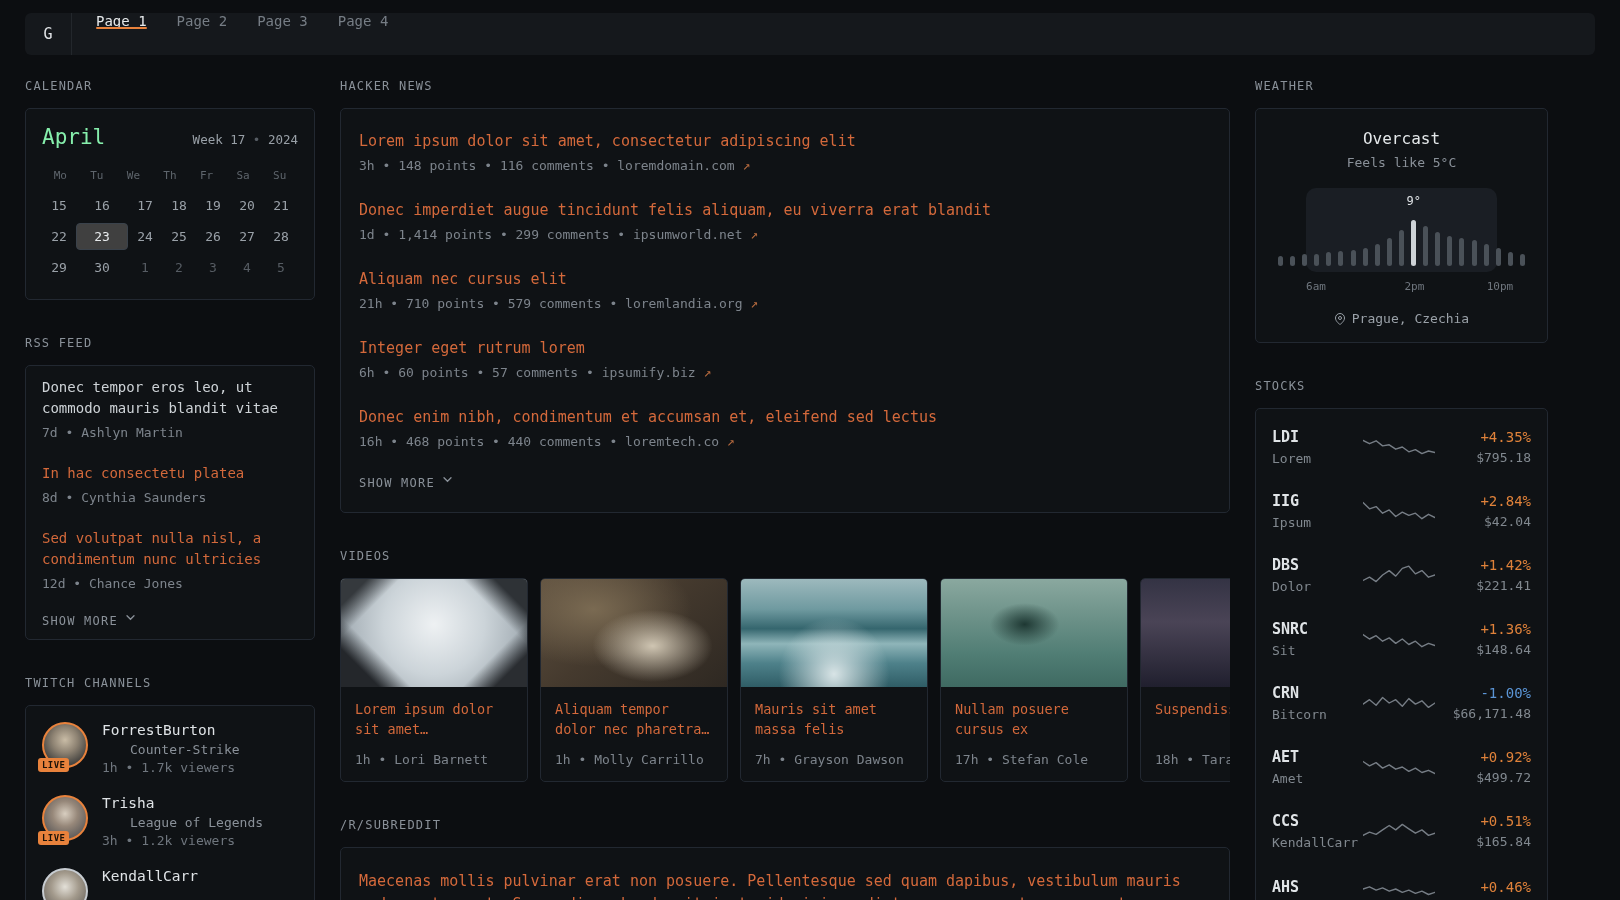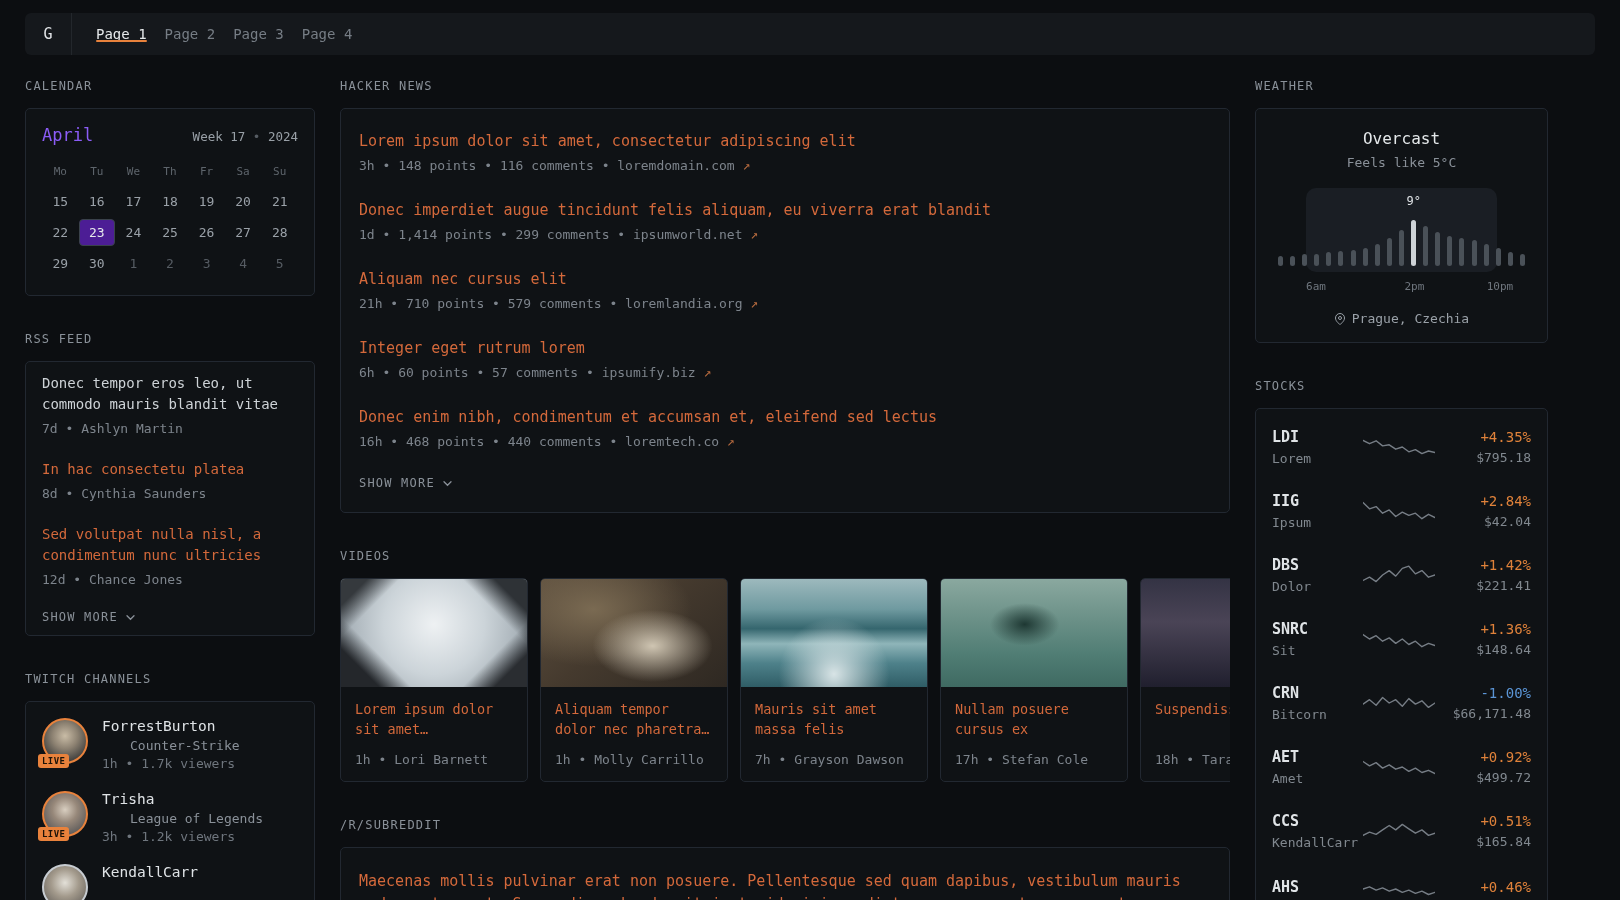--- a/index.html
+++ b/index.html
@@ -13,65 +13,65 @@
 
   
   .nav {
     height:42px; background:#15181c; border-radius:6px;
     display:flex; align-items:stretch; margin-bottom:24px;
   }
   .nav-logo {
     width:47px; display:flex; align-items:center; justify-content:center;
     border-right:1px solid #23272c; color:#e2e5e8; font-size:15px; cursor:pointer;
   }
-  .nav-tabs { display:flex; align-items:center; padding-left:24px; gap:18px; }
+  .nav-tabs { display:flex; align-items:flex-start; padding-left:24px; gap:30px; }
   .nav-tab {
     display:flex; align-items:center; color:#767d85; font-size:14px;
     position:relative; cursor:pointer;
   }
   .nav-tab.active { color:#e6e9eb; }
   .nav-tab.active::after {
     content:""; position:absolute; left:0; right:0; bottom:0;
     height:2px; background:#e8823c; border-radius:1px;
   }
 
   
   .columns { display:grid; grid-template-columns:290px 890px 293px; column-gap:25px; align-items:start; }
   .widget { margin-bottom:36px; }
   .widget-title { font-size:12px; font-weight:normal; letter-spacing:0.1em; color:#8a9199; margin-bottom:15px; }
   .card { background:#0f1215; border:1px solid #222831; border-radius:5px; }
 
   
   .calendar-card { padding:16px; }
   .cal-header { display:flex; justify-content:space-between; align-items:baseline; margin-bottom:14px; }
-  .cal-month { font-size:17px; color:#8b5cf6; }
+  .cal-month { font-size:21px; color:#86efac; }
   .cal-week { font-size:12.5px; color:#99a0a7; }
   .cal-week .dim { color:#565c63; }
   .cal-dow, .cal-days { display:grid; grid-template-columns:repeat(7,1fr); }
   .cal-dow span { text-align:center; font-size:11px; color:#5e656c; padding:6px 0 8px 0; }
   .cal-day {
     display:flex; align-items:center; justify-content:center;
     height:31px; font-size:13px; color:#9aa1a8; cursor:pointer;
   }
   .cal-day.selected {
-    height:27px; width:36px; justify-self:center; align-self:center;
-    background:#4c1d95; border:1px solid #3a424b; border-radius:4px; color:#e7eaec;
+    height:27px; width:52px; justify-self:center; align-self:center;
+    background:#404040; border:1px solid #3a424b; border-radius:4px; color:#e7eaec;
   }
   .cal-day.muted { color:#565c63; }
 
   
   .feed-card { padding:11px 16px; }
   .feed-item { margin-bottom:23px; cursor:pointer; }
   .feed-item:last-of-type { margin-bottom:18px; }
   .feed-headline { font-size:14px; line-height:1.5; color:#d4693b; }
   .feed-headline.read { color:#ced3d7; }
   .feed-meta { font-size:13px; color:#7d848c; margin-top:6px; }
   .ext-arrow { color:#b86b3f; }
   .show-more {
-    display:flex; align-items:center; gap:7px; font-size:12px; letter-spacing:0.1em;
+    display:flex; align-items:flex-start; gap:7px; font-size:12px; letter-spacing:0.1em;
     color:#8a9199; cursor:pointer;
   }
 
   
   .hn-card { padding:22px 18px; }
   .hn-card .feed-headline { font-size:15px; line-height:1.4; }
   .hn-card .feed-item { margin-bottom:27px; }
 
   
   .twitch-card { padding:16px; }

